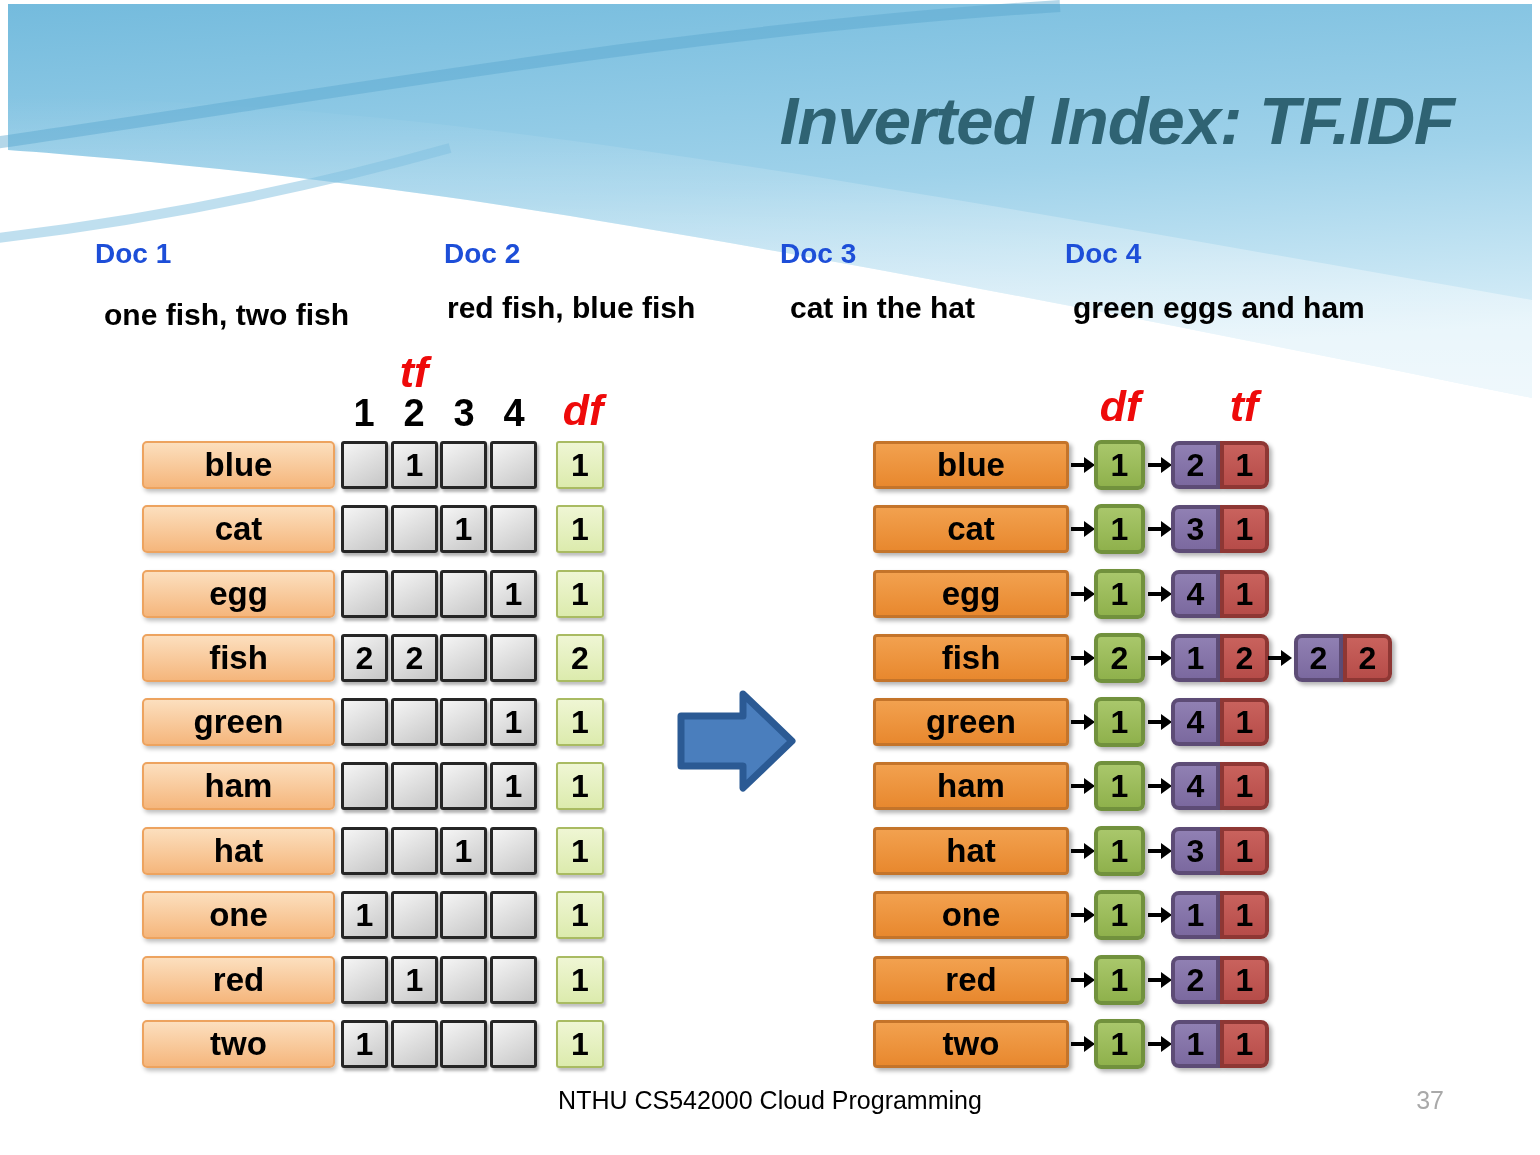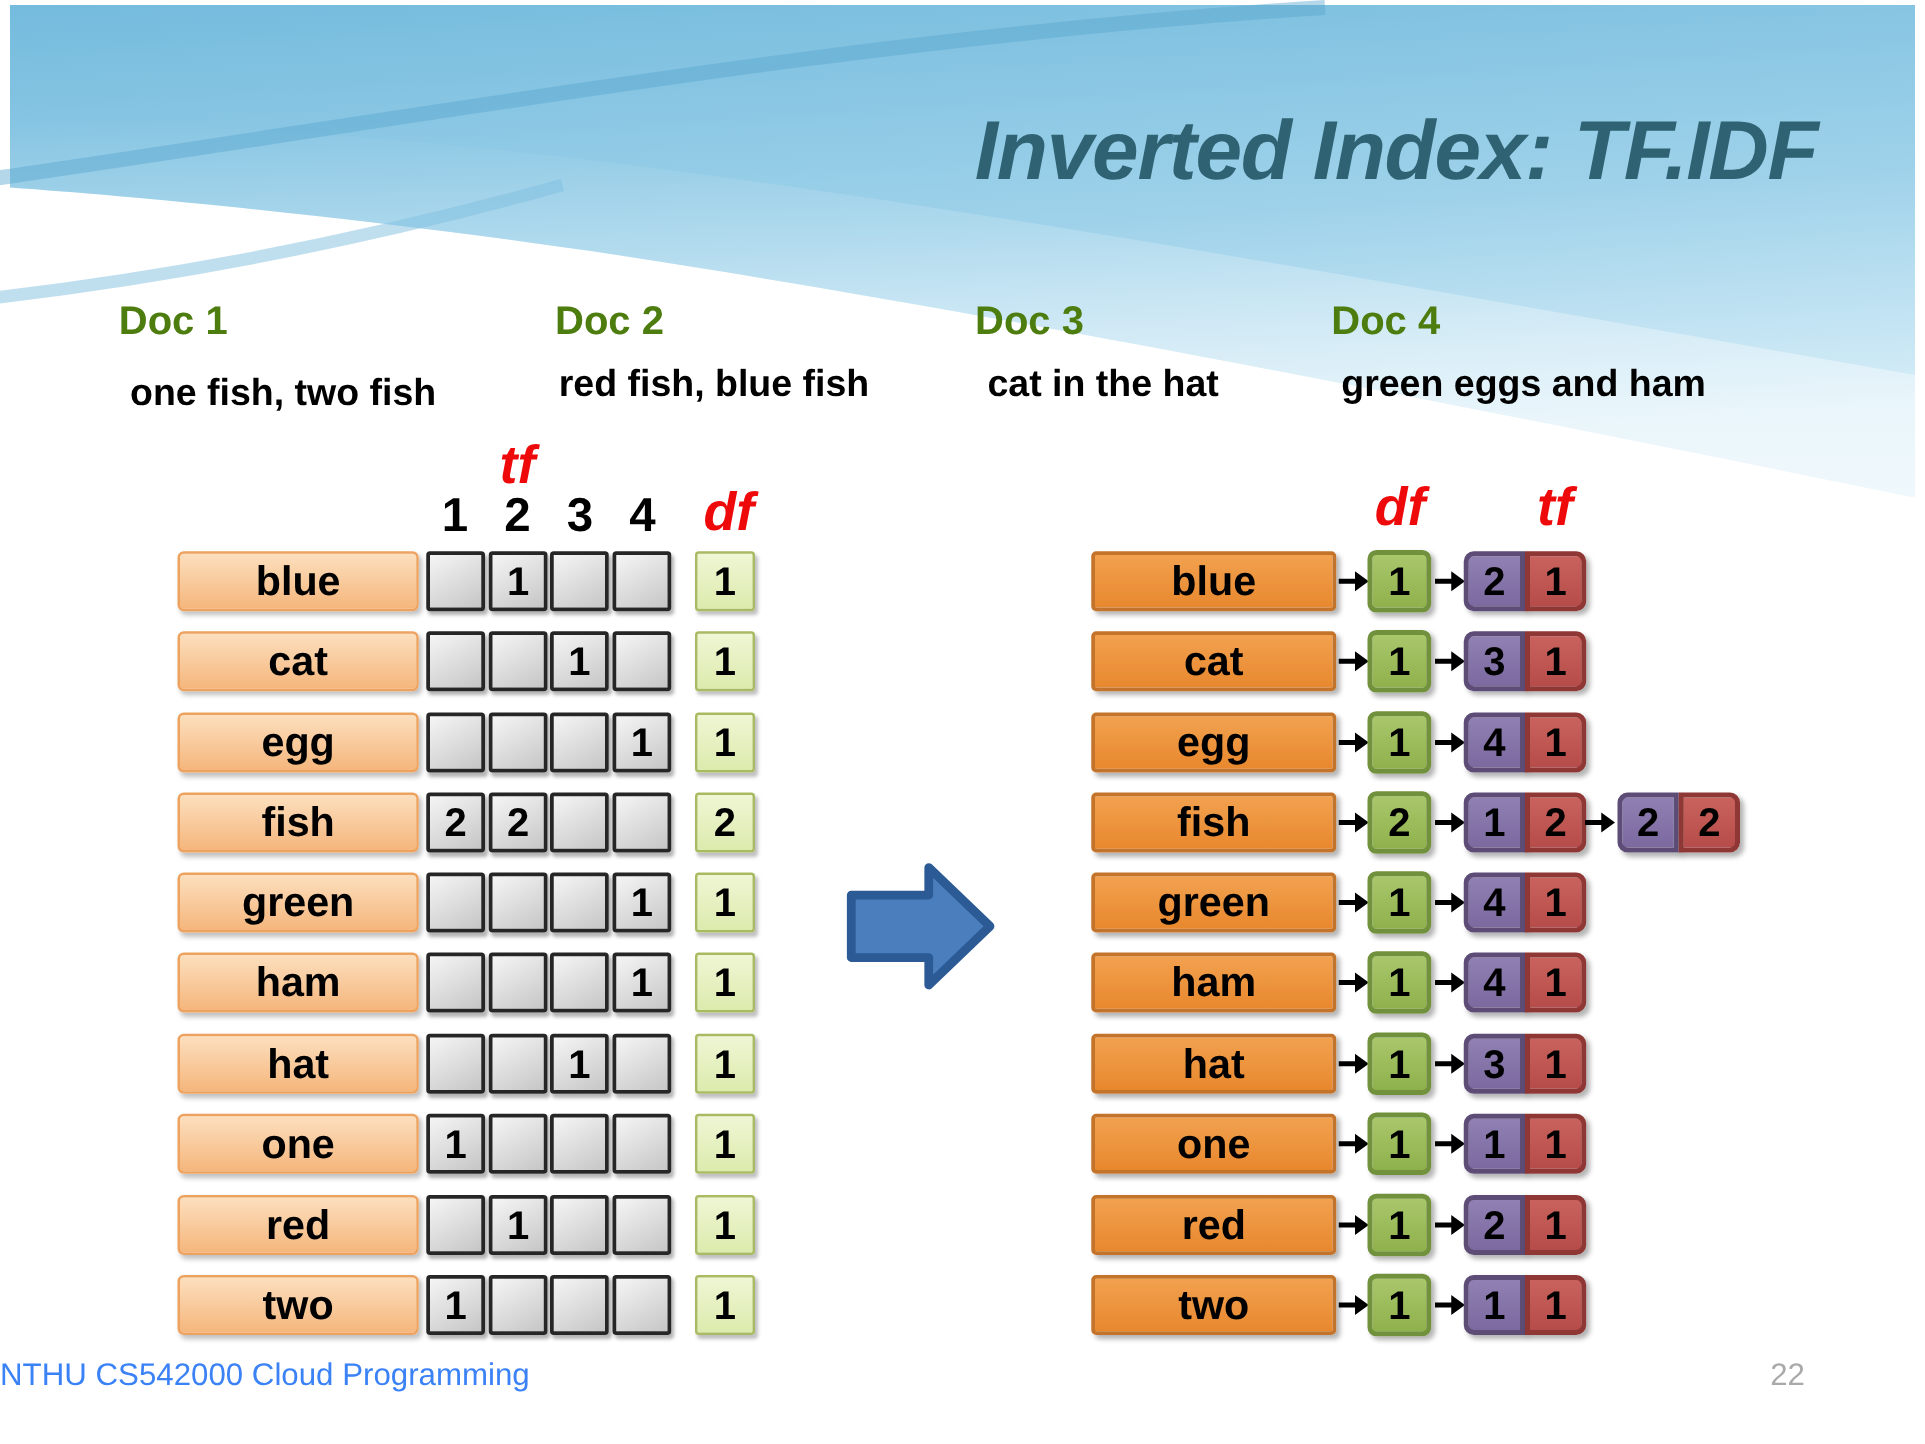--- a/index.html
+++ b/index.html
@@ -7,21 +7,21 @@
   .slide {
     position:relative; width:1540px; height:1155px; overflow:hidden;
     background:#fff; font-family:"Liberation Sans", sans-serif;
   }
   .wave { position:absolute; top:0; left:0; }
   .title {
     position:absolute; top:82px; right:86px;
     font-size:67px; font-weight:700; font-style:italic;
     letter-spacing:-1px; color:#2F6373; white-space:nowrap;
   }
-  .doc-label { position:absolute; font-size:32px; font-weight:700; color:#4d7c0f; white-space:nowrap; }
+  .doc-label { position:absolute; font-size:28px; font-weight:700; color:#1d4ed8; white-space:nowrap; }
   .doc-text  { position:absolute; font-size:30px; font-weight:700; color:#000; white-space:nowrap; }
 
   .red-label {
     position:absolute; font-size:43px; font-weight:700; font-style:italic;
     color:#EE0A0A; text-align:center; width:70px; white-space:nowrap;
   }
   .col-num {
     position:absolute; top:392px; width:50px; text-align:center;
     font-size:38px; font-weight:700; color:#000;
   }
@@ -80,22 +80,22 @@
   .p1{left:1171px}.r1{left:1220px}.p2{left:1294px}.r2{left:1343px}
   
   .arr { position:absolute; top:22px; width:14px; height:4px; background:#000; }
   .arr::after {
     content:""; position:absolute; right:-10px; top:-6px;
     border-left:11px solid #000; border-top:8px solid transparent; border-bottom:8px solid transparent;
   }
   .a1{left:1071px}.a2{left:1148px}.a3{left:1268px}
   .big-arrow { position:absolute; left:676px; top:688px; }
   .footer-text {
-    position:absolute; left:0; top:1086px; width:1540px; 
-    font-size:25px; color:#3b82f6;
+    position:absolute; left:0; top:1086px; width:1540px; text-align:center;
+    font-size:25px; color:#000000;
   }
   .page-num { position:absolute; top:1086px; right:96px; font-size:25px; color:#A9A9A9; }
 </style>
 </head>
 <body>
 
 <div class="slide">
 
   <svg class="wave" width="1540" height="470" viewBox="0 0 1540 470" aria-hidden="true">
     <defs>
@@ -299,15 +299,15 @@
   <div class="row" style="top:1020px">
     <div class="cellbase rterm">two</div>
     <div class="arr a1"></div>
     <div class="cellbase gdf">1</div>
     <div class="arr a2"></div>
     <div class="cellbase pdoc p1">1</div>
     <div class="cellbase ptf r1">1</div>
   </div>
 
   <div class="footer-text">NTHU CS542000 Cloud Programming</div>
-  <div class="page-num">22</div>
+  <div class="page-num">37</div>
 
 </div>
 
 </body></html>

